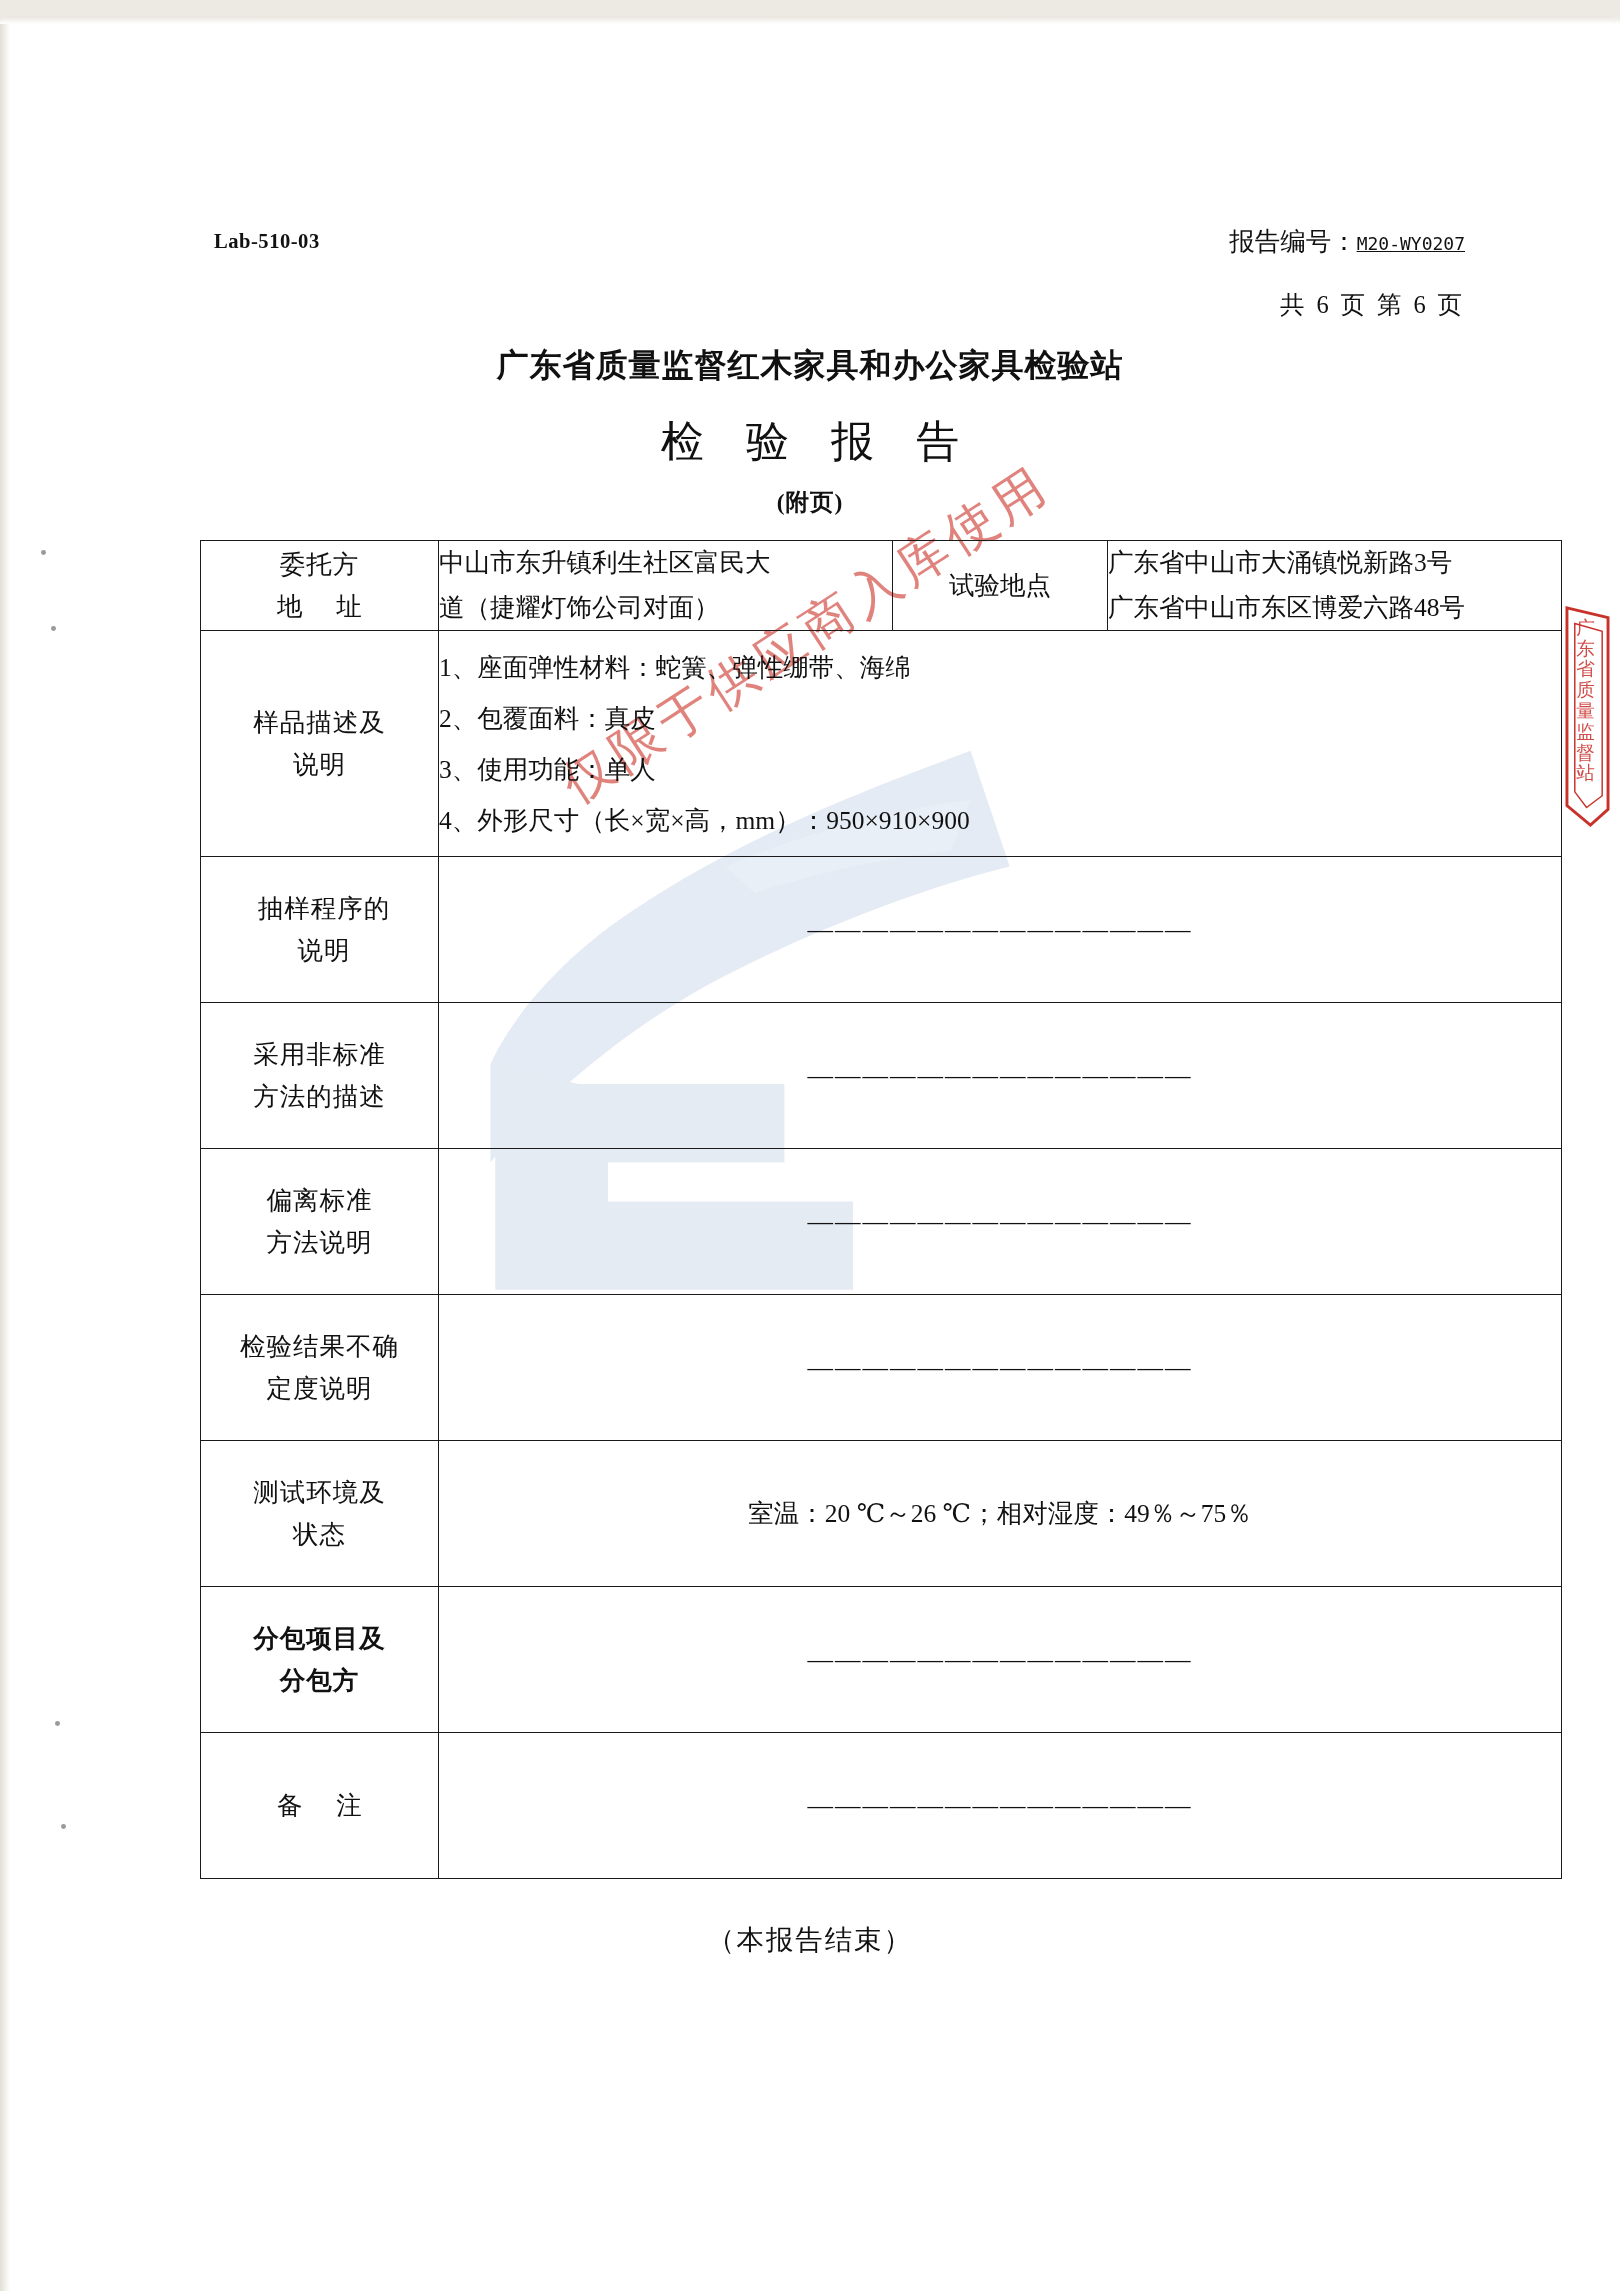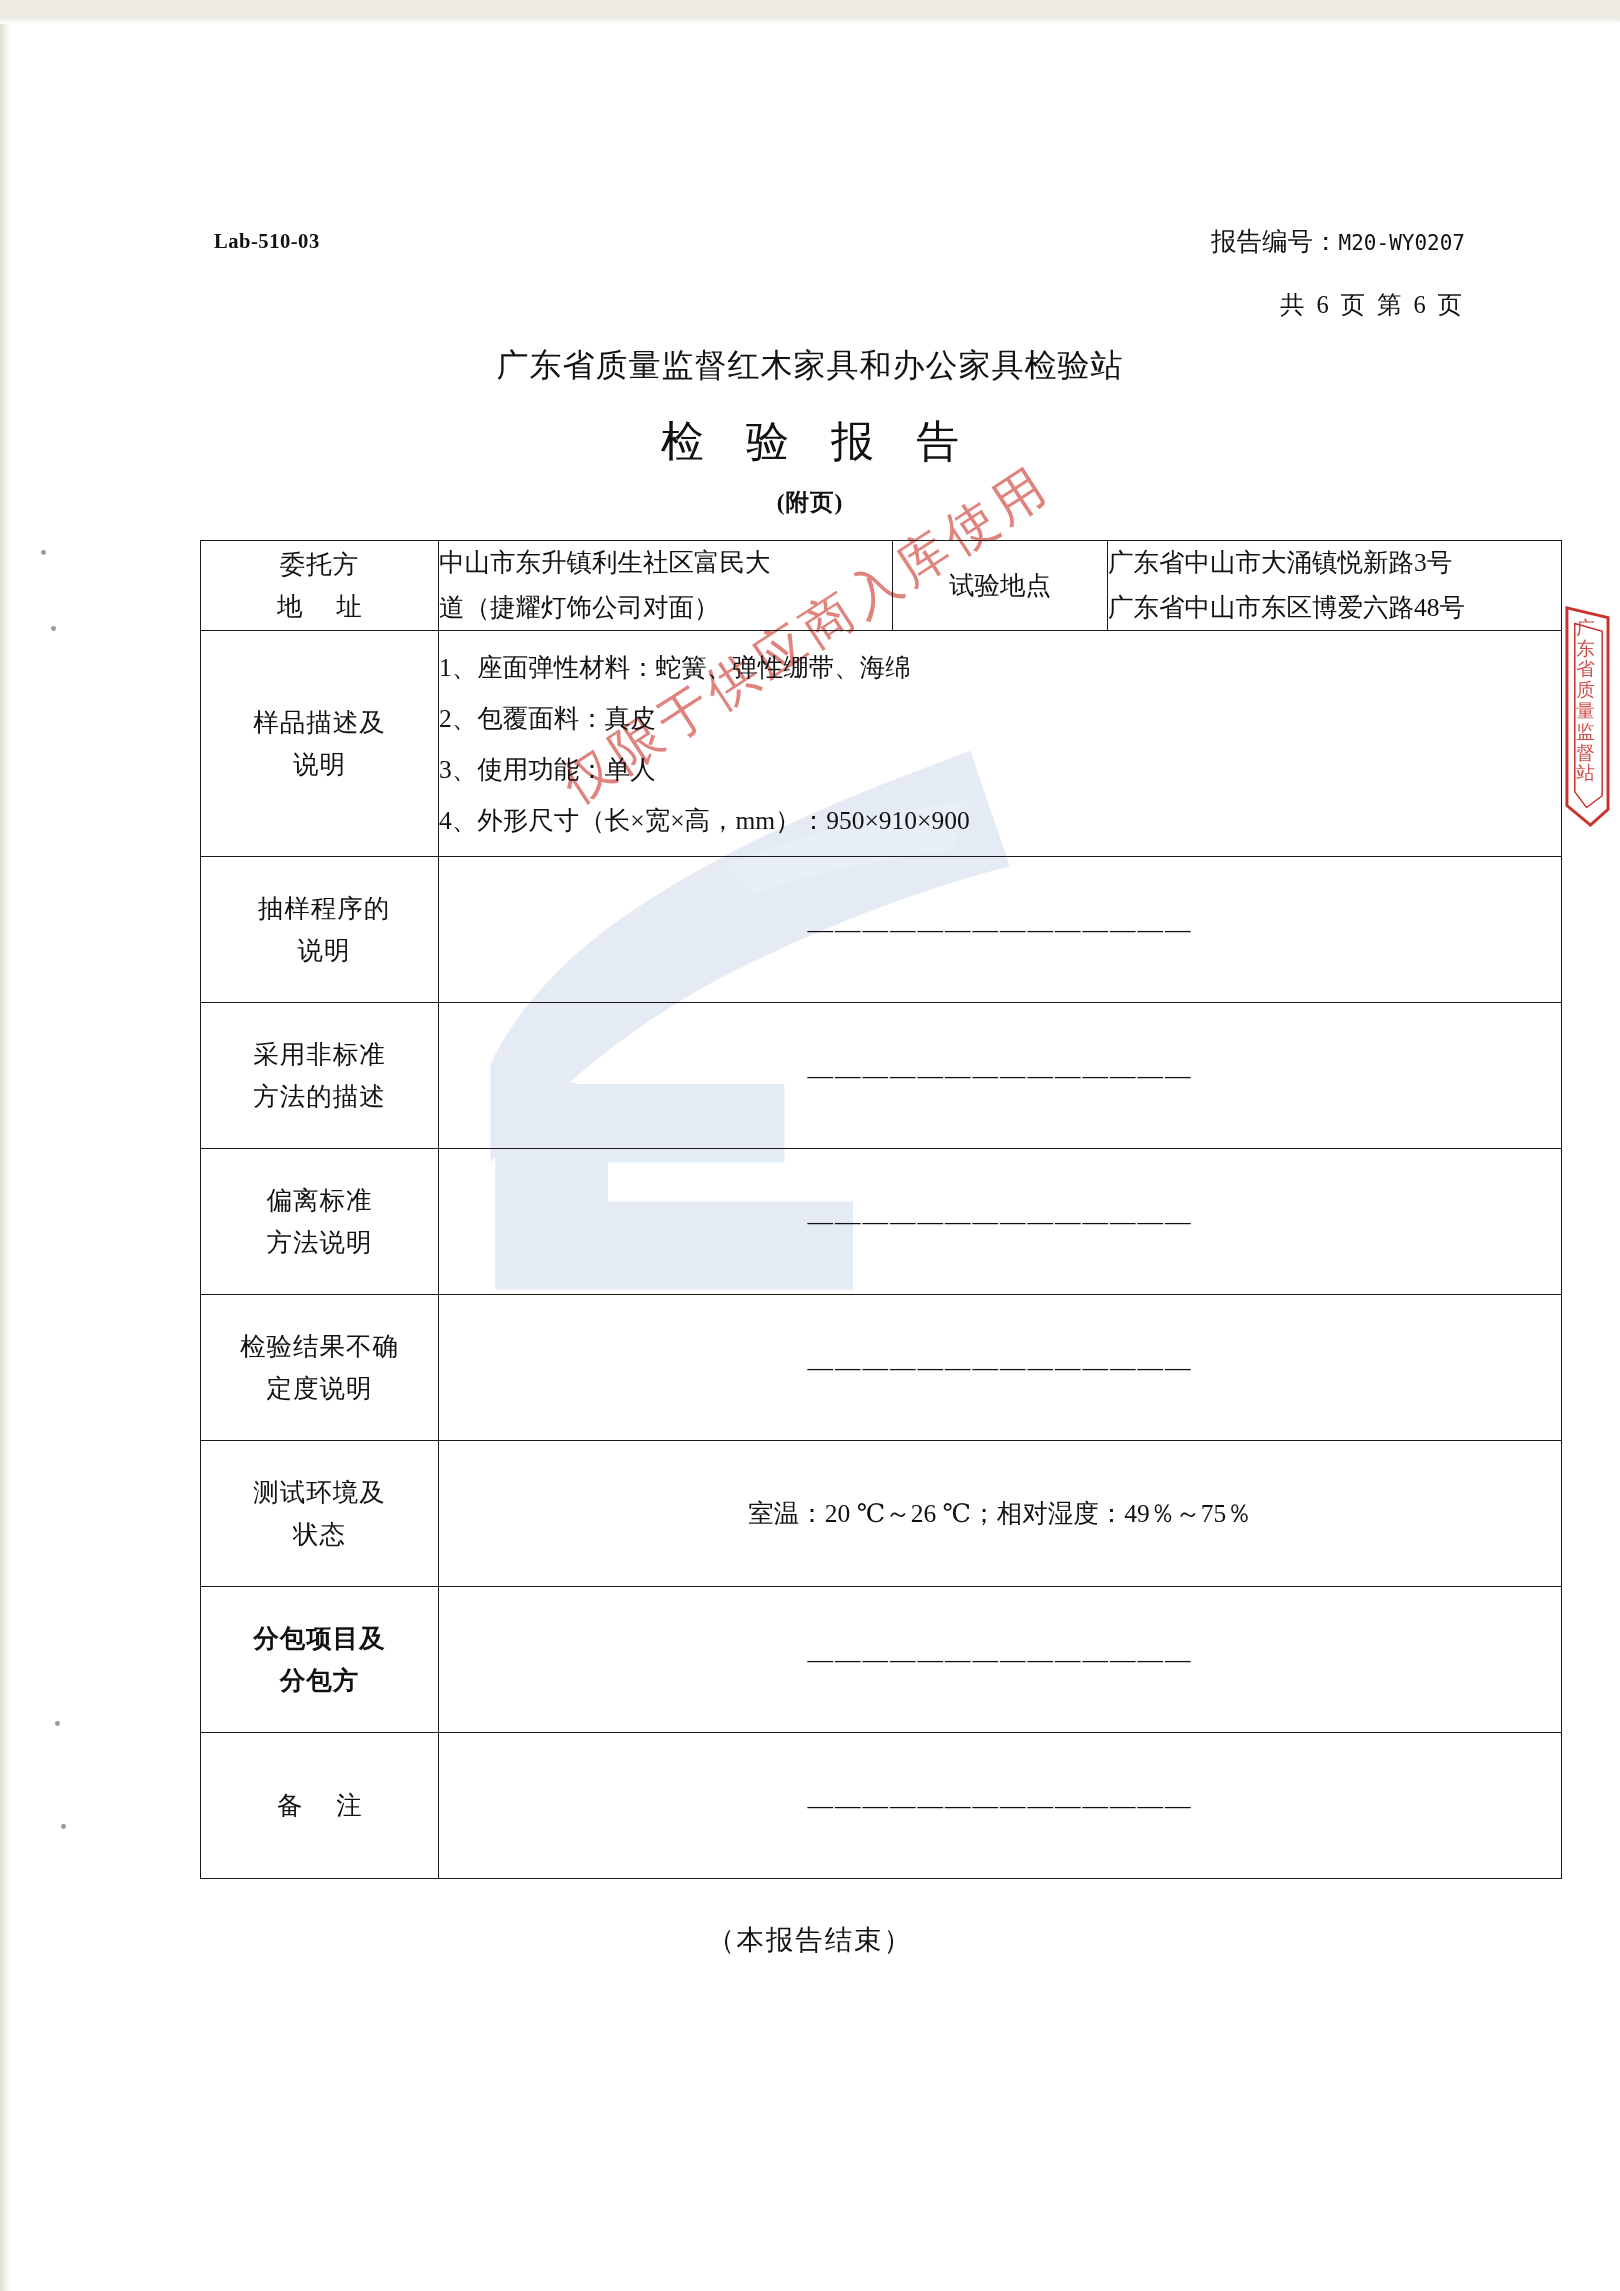--- a/index.html
+++ b/index.html
@@ -54,39 +54,40 @@
   .report-no {
     position: absolute;
     right: 155px;
     top: 208px;
     font-size: 25.5px;
     font-family: "Liberation Serif", serif;
     white-space: nowrap;
   }
   .report-no .mono {
     font-family: "DejaVu Sans Mono", monospace;
-    font-size: 21px;
+    font-size: 18px;
     letter-spacing: 0px;
+    text-decoration: underline;
   }
   .page-count {
     position: absolute;
     right: 155px;
     top: 272px;
     font-size: 24.5px;
     letter-spacing: 2.9px;
     white-space: nowrap;
   }
 
   .org-title {
     position: absolute;
     top: 328px;
     left: 0; right: 0;
     text-align: center;
     font-size: 32px;
-    font-weight: normal;
+    font-weight: bold;
     letter-spacing: 1px;
   }
   .main-title {
     position: absolute;
     top: 397px;
     left: 0; right: 0;
     text-align: center;
     font-size: 43px;
     font-weight: normal;
     letter-spacing: 15.7px;

